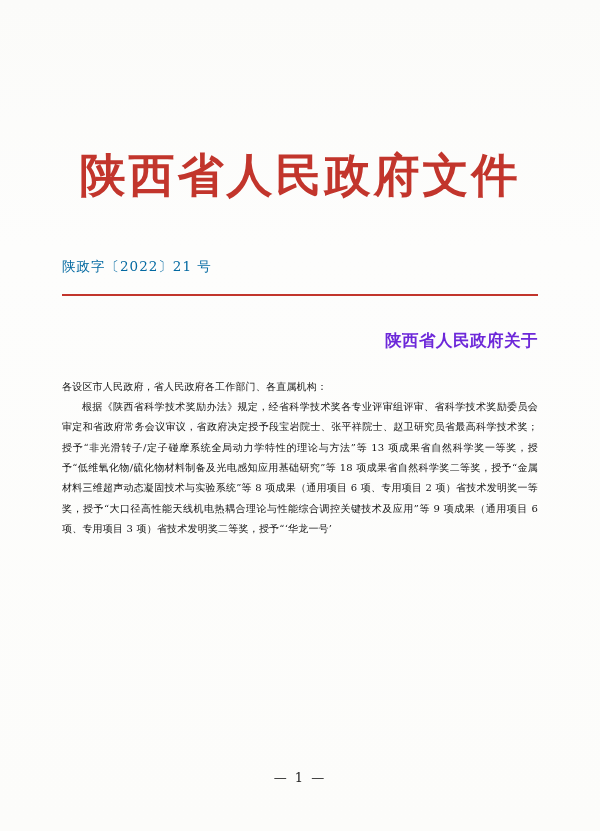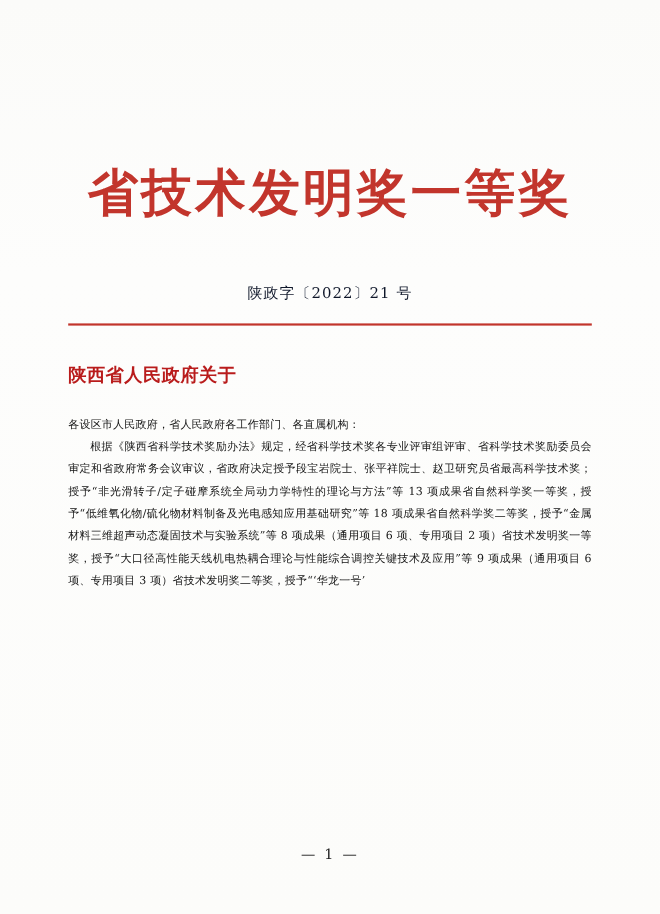--- a/index.html
+++ b/index.html
@@ -43,39 +43,38 @@
     color: #c2352c;
     font-family: "DejaVu Serif", "Liberation Serif", serif;
     font-weight: 700;
     font-size: 46px;
     letter-spacing: 3px;
     line-height: 1.18;
     white-space: nowrap;
   }
   .doc-number {
     margin-top: 56px;
-    text-align: center;
     font-size: 13.5px;
-    color: #0f172a;
+    color: #0369a1;
     letter-spacing: 1px;
     font-family: "DejaVu Serif", "Liberation Serif", serif;
   }
   .red-rule {
     margin-top: 18px;
     height: 2px;
     background: #c2352c;
     width: 100%;
   }
   .doc-title {
     margin-top: 30px;
-    text-align: left;
+    text-align: right;
     font-weight: 700;
     font-size: 16.5px;
     line-height: 1.85;
-    color: #b91c1c;
+    color: #6d28d9;
     letter-spacing: 0.5px;
   }
   .doc-title .line2 {
     display: block;
   }
   .body-block {
     margin-top: 20px;
     font-size: 10px;
     line-height: 2.03;
     color: #141414;
@@ -99,21 +98,21 @@
     letter-spacing: 2px;
   }
 </style>
 </head>
 <body>
 
 <div class="page">
   <div class="doc-inner">
 
     <div class="masthead">
-      <div class="masthead-title">省技术发明奖一等奖</div>
+      <div class="masthead-title">陕西省人民政府文件</div>
     </div>
 
     <div class="doc-number">陕政字〔2022〕21 号</div>
 
     <div class="red-rule"></div>
 
     <div class="doc-title">
       <span class="line1">陕西省人民政府关于</span>
     </div>
 

